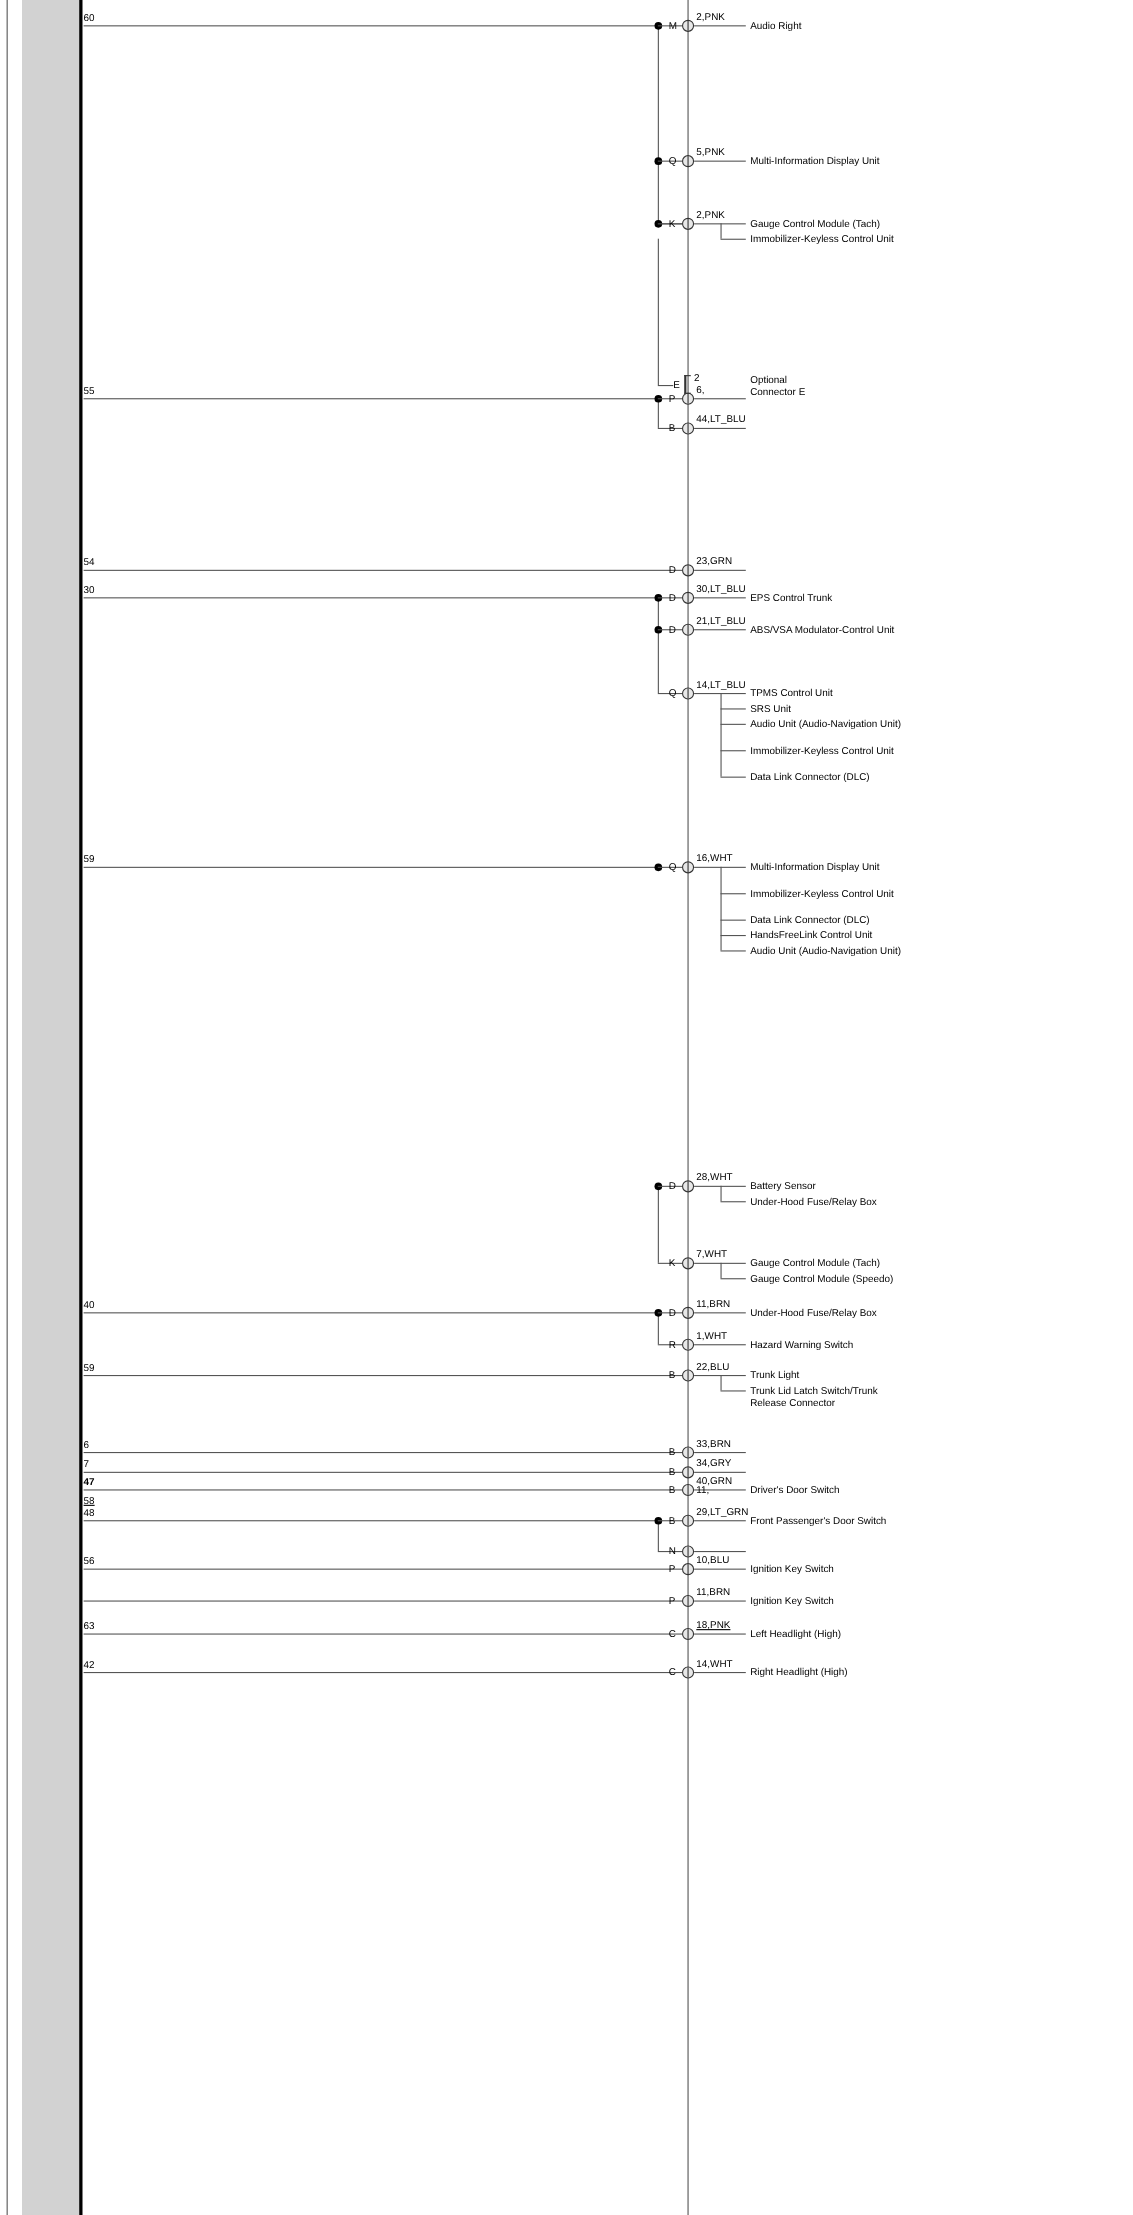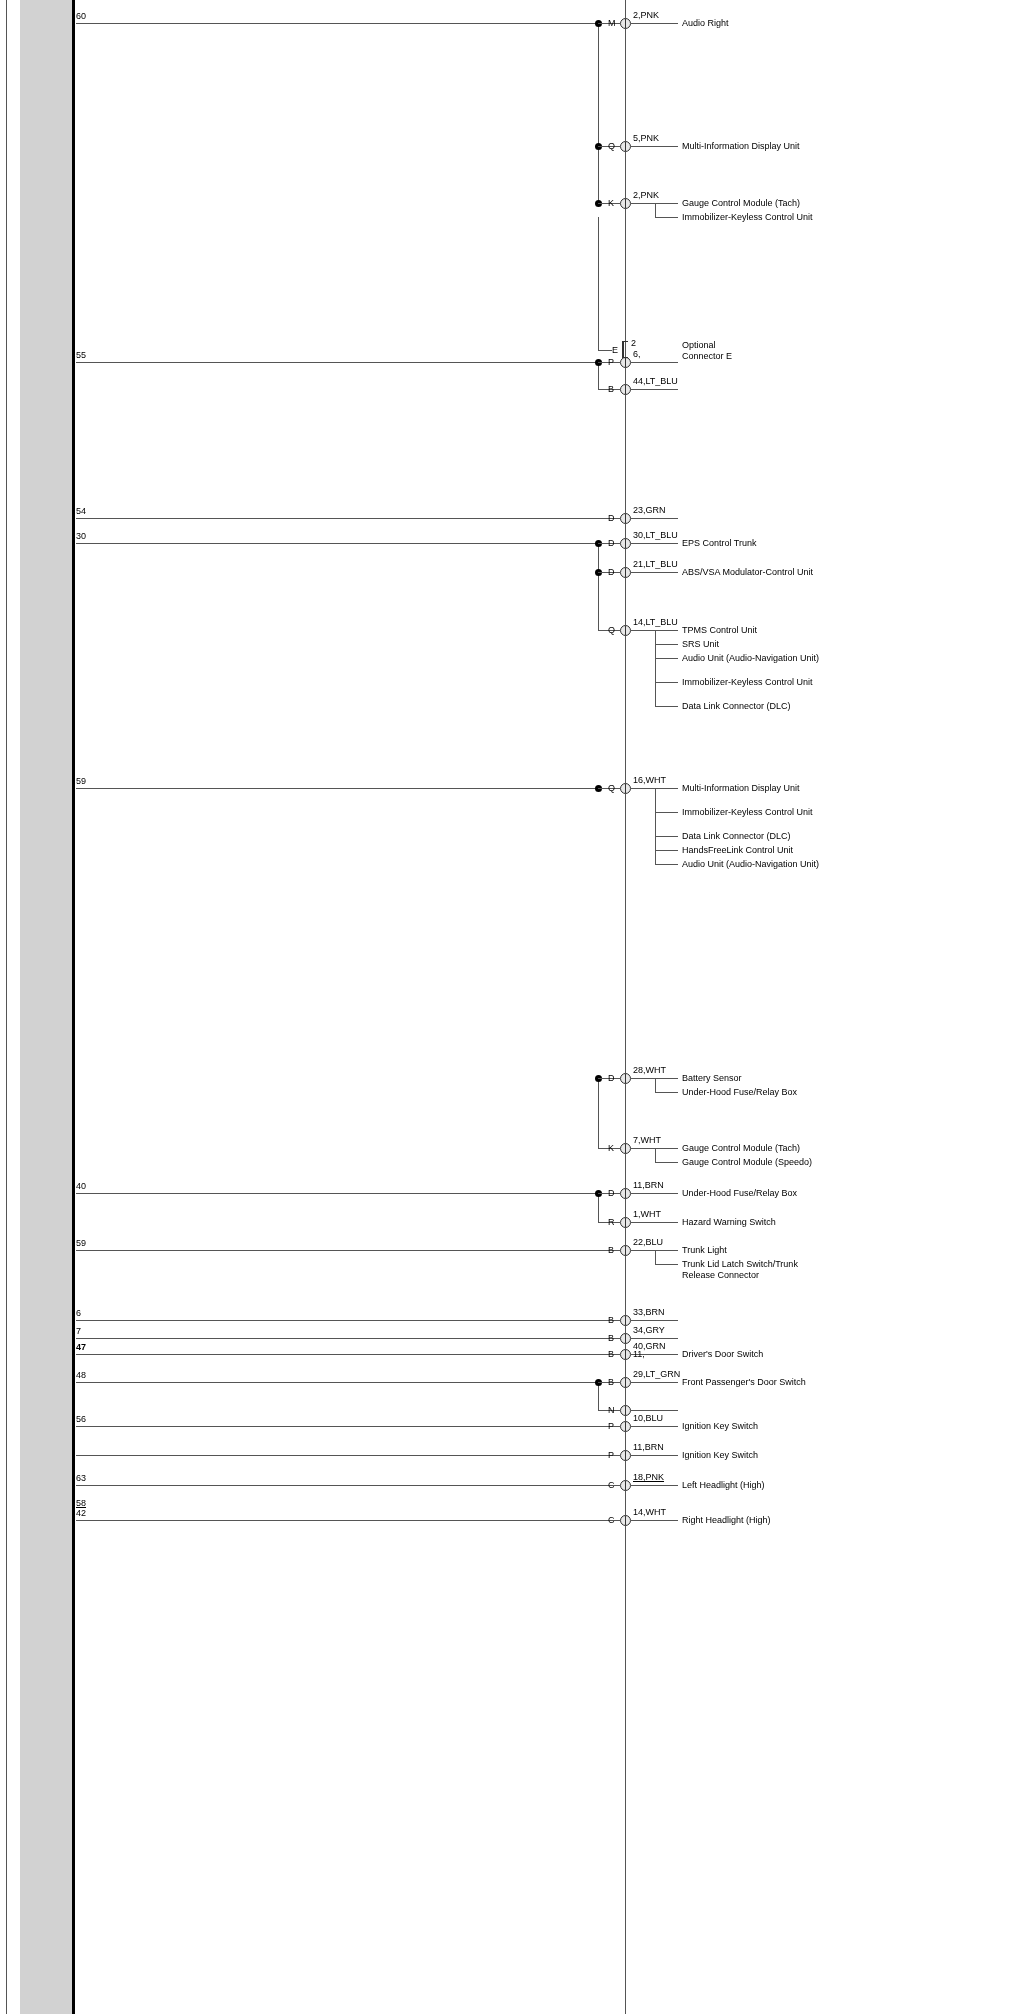--- a/index.html
+++ b/index.html
@@ -311,21 +311,21 @@
       <div class="conn" style="left:620px;top:1405px;border-color:#333333;background:#e8e8e8;"></div>
       <div class="hwire" style="left:631px;top:1410px;width:47px;background:#555555;"></div>
       <div class="wirespec" style="left:633px;top:1350px;color:#000000;">11,</div>
       <div class="cktnum" style="left:76px;top:1415px;color:#000000;">56</div>
       <div class="hwire" style="left:76px;top:1426px;width:544px;background:#555555;"></div>
       <div class="termlet" style="left:608px;top:1422px;color:#000000;">P</div>
       <div class="conn" style="left:620px;top:1421px;border-color:#333333;background:#e8e8e8;"></div>
       <div class="hwire" style="left:631px;top:1426px;width:47px;background:#555555;"></div>
       <div class="wirespec" style="left:633px;top:1414px;color:#000000;">10,BLU</div>
       <div class="dest" style="left:682px;top:1421px;color:#000000;">Ignition Key Switch</div>
-      <div class="cktnum" style="left:76px;top:1499px;color:#000000;text-decoration:underline;">58</div>
+      <div class="cktnum" style="left:76px;top:1360px;color:#000000;text-decoration:underline;">58</div>
       <div class="hwire" style="left:76px;top:1455px;width:544px;background:#555555;"></div>
       <div class="termlet" style="left:608px;top:1451px;color:#000000;">P</div>
       <div class="conn" style="left:620px;top:1450px;border-color:#333333;background:#e8e8e8;"></div>
       <div class="hwire" style="left:631px;top:1455px;width:47px;background:#555555;"></div>
       <div class="wirespec" style="left:633px;top:1443px;color:#000000;">11,BRN</div>
       <div class="dest" style="left:682px;top:1450px;color:#000000;">Ignition Key Switch</div>
       <div class="cktnum" style="left:76px;top:1474px;color:#000000;">63</div>
       <div class="hwire" style="left:76px;top:1485px;width:544px;background:#555555;"></div>
       <div class="termlet" style="left:608px;top:1481px;color:#000000;">C</div>
       <div class="conn" style="left:620px;top:1480px;border-color:#333333;background:#e8e8e8;"></div>

